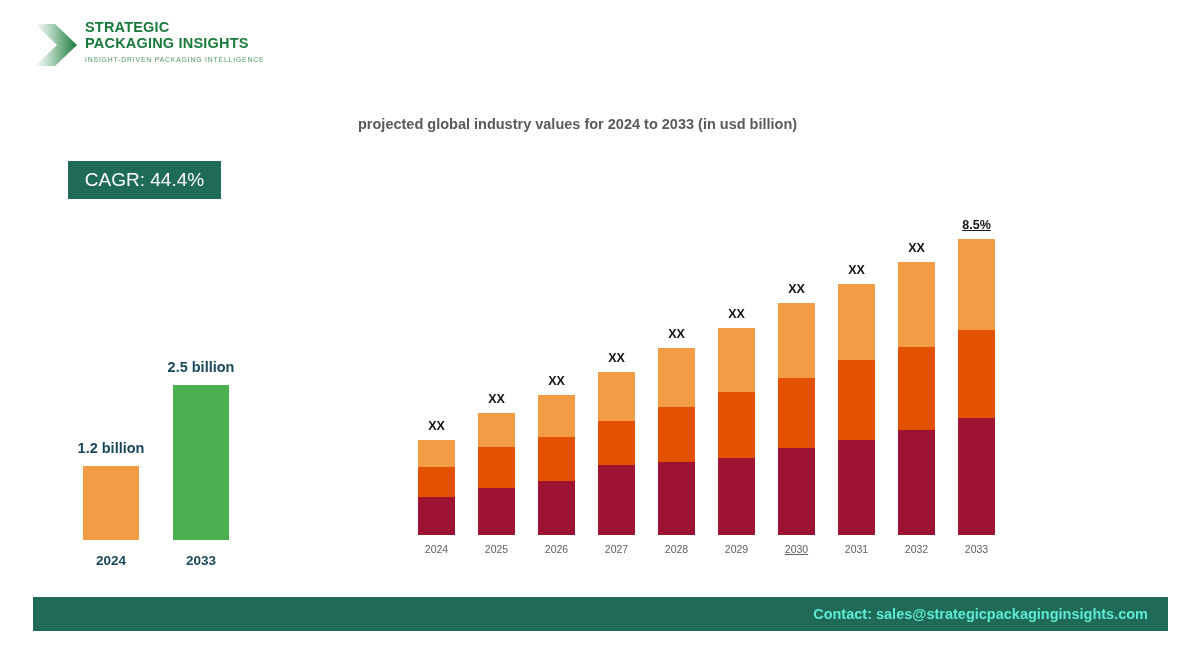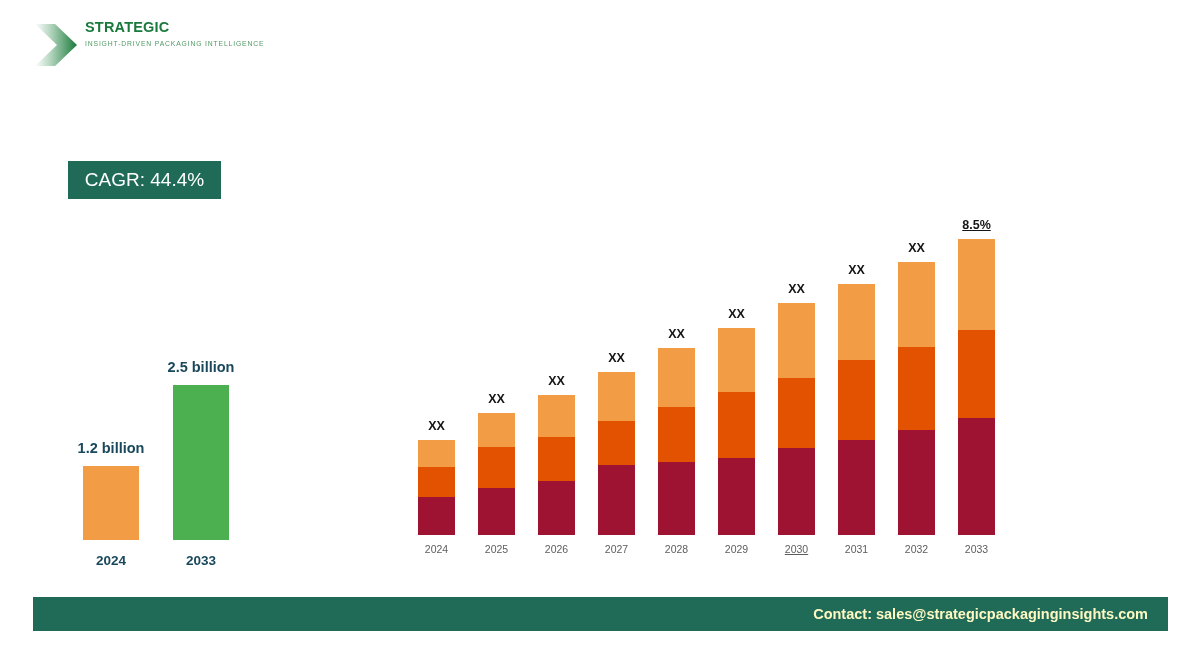--- a/index.html
+++ b/index.html
@@ -184,21 +184,21 @@
     font-size: 14.5px;
     font-weight: bold;
     white-space: nowrap;
   }
   .footer-contact {
     position: absolute;
     right: 20px;
     top: 0;
     height: 34px;
     line-height: 34px;
-    color: #fef9c3;
+    color: #5eead4;
     font-size: 14.5px;
     font-weight: bold;
     white-space: nowrap;
   }
 </style>
 </head>
 <body>
 
 <div class="canvas">
 
@@ -212,24 +212,26 @@
         </linearGradient>
         <linearGradient id="chevGrad2" x1="0" y1="0" x2="1" y2="0">
           <stop offset="0%" stop-color="#d9ead f"></stop>
           <stop offset="100%" stop-color="#2f8f4e"></stop>
         </linearGradient>
       </defs>
       <path d="M2,3 L22,3 L44,24 L22,45 L2,45 L24,24 Z" fill="url(#chevGrad)"></path>
     </svg>
     <div class="logo-text">
       <div class="logo-line1">STRATEGIC</div>
+      <div class="logo-line2">PACKAGING INSIGHTS</div>
       <div class="logo-tag">INSIGHT-DRIVEN PACKAGING INTELLIGENCE</div>
     </div>
   </div>
 
+  <div class="chart-subtitle">projected global industry values for 2024 to 2033 (in usd billion)</div>
 
   <div class="cagr-badge">
     <span>CAGR: 44.4%</span>
   </div>
 
   <div class="compare-panel" id="compare-panel">
       <div class="cmp-bar" style="left: 28px; width: 56px; height: 74px; background: rgb(243, 156, 70);"></div>
       <div class="cmp-label" style="left: 6px; width: 100px; bottom: 119px;">1.2 billion</div>
       <div class="cmp-year" style="left: 18px; width: 76px;">2024</div>
       <div class="cmp-bar" style="left: 118px; width: 56px; height: 155px; background: rgb(76, 175, 80);"></div>

